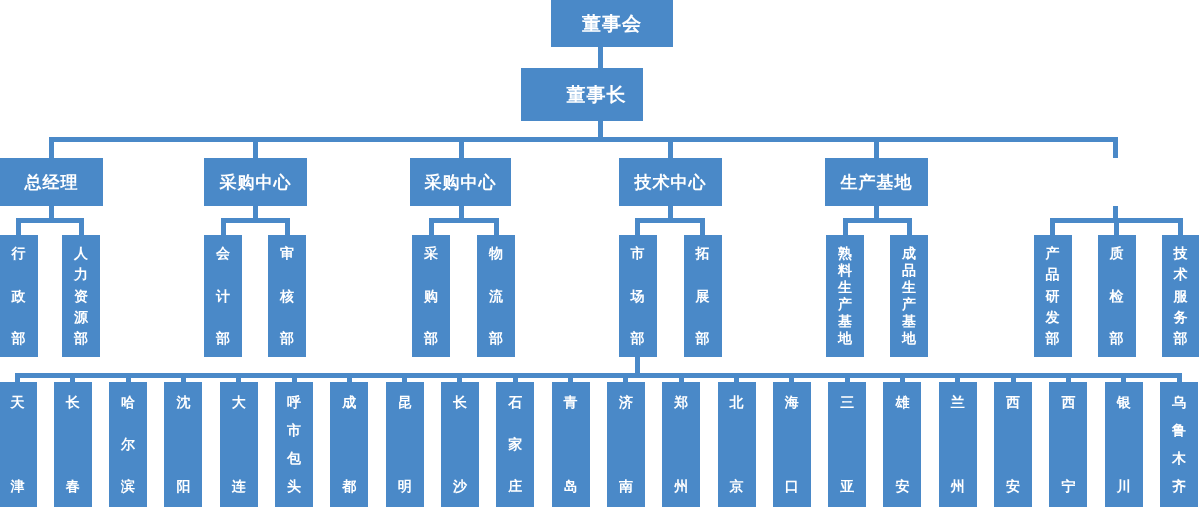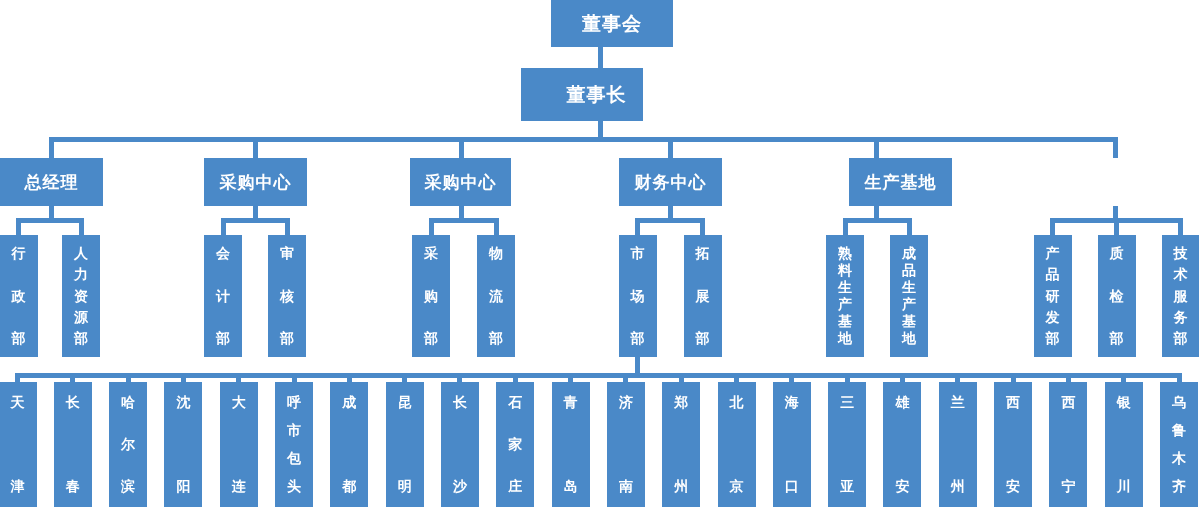--- a/index.html
+++ b/index.html
@@ -93,37 +93,37 @@
       <span>购</span>
       <span>部</span>
     </div>
     <div class="line" style="left: 493.5px; top: 218px; width: 5px; height: 17px;"></div>
     <div class="node vnode pad12" style="left: 477px; top: 235px; width: 38px; height: 122px;">
       <span>物</span>
       <span>流</span>
       <span>部</span>
     </div>
     <div class="line" style="left: 668px; top: 137px; width: 5px; height: 21px;"></div>
-    <div class="node hnode lv3" style="left: 619px; top: 158px; width: 103px; height: 48px;">财务中心</div>
+    <div class="node hnode lv3" style="left: 619px; top: 158px; width: 103px; height: 48px;">技术中心</div>
     <div class="line" style="left: 668px; top: 206px; width: 5px; height: 17px;"></div>
     <div class="line" style="left: 635px; top: 218px; width: 70px; height: 5px;"></div>
     <div class="line" style="left: 635px; top: 218px; width: 5px; height: 17px;"></div>
     <div class="node vnode pad12" style="left: 618.5px; top: 235px; width: 38px; height: 122px;">
       <span>市</span>
       <span>场</span>
       <span>部</span>
     </div>
     <div class="line" style="left: 700px; top: 218px; width: 5px; height: 17px;"></div>
     <div class="node vnode pad12" style="left: 683.5px; top: 235px; width: 38px; height: 122px;">
       <span>拓</span>
       <span>展</span>
       <span>部</span>
     </div>
     <div class="line" style="left: 874px; top: 137px; width: 5px; height: 21px;"></div>
-    <div class="node hnode lv3" style="left: 825px; top: 158px; width: 103px; height: 48px; margin-left: 24px;">生产基地</div>
+    <div class="node hnode lv3" style="left: 825px; top: 158px; width: 103px; height: 48px;">生产基地</div>
     <div class="line" style="left: 874px; top: 206px; width: 5px; height: 17px;"></div>
     <div class="line" style="left: 842.5px; top: 218px; width: 69px; height: 5px;"></div>
     <div class="line" style="left: 842.5px; top: 218px; width: 5px; height: 17px;"></div>
     <div class="node vnode pad12" style="left: 826px; top: 235px; width: 38px; height: 122px;">
       <span>熟</span>
       <span>料</span>
       <span>生</span>
       <span>产</span>
       <span>基</span>
       <span>地</span>

